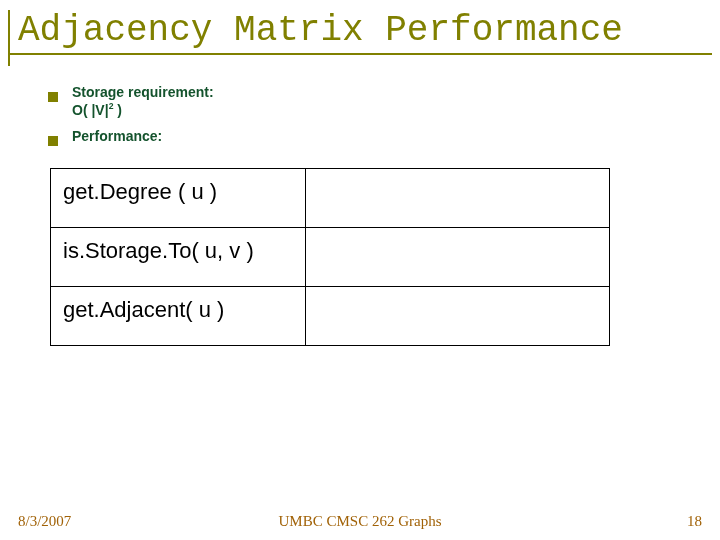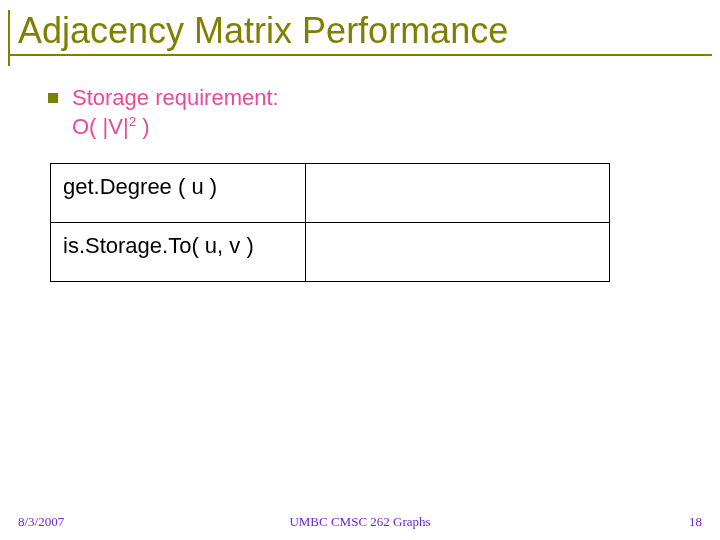--- a/index.html
+++ b/index.html
@@ -4,20 +4,21 @@
 <style>
   * { box-sizing: border-box; margin: 0; padding: 0; }
   html, body { width: 720px; height: 540px; font-family: Arial, Helvetica, sans-serif; background: #fff; }
   .slide {
     width: 720px; height: 540px;
     position: relative;
     background: #fff;
   }
   .title-area {
     padding: 10px 18px 2px 18px;
+    font-family: Liberation Mono, monospace;
   }
   .title-text {
     font-size: 36px;
     color: #808000;
     font-weight: 400;
   }
   .title-rule {
     margin: 0 8px 0 8px;
     border: none;
     border-top: 2px solid #808000;
@@ -30,24 +31,25 @@
     height: 56px;
     background: #808000;
   }
   .body {
     padding: 28px 40px 0 44px;
   }
   .bullets { list-style: none; }
   .bullets > li {
     position: relative;
     padding-left: 28px;
-    font-size: 22px;
+    font-size: 14px;
     line-height: 1.3;
-    color: #ec4899;
+    color: #14532d;
     margin-bottom: 8px;
+    font-weight: bold;
   }
   .bullets > li::before {
     content: "";
     position: absolute;
     left: 4px;
     top: 9px;
     width: 10px;
     height: 10px;
     background: #808000;
   }
@@ -72,51 +74,58 @@
     width: 305px;
   }
   .footer {
     position: absolute;
     left: 0; right: 0; bottom: 10px;
     display: flex;
     justify-content: space-between;
     align-items: baseline;
     padding: 0 18px;
     font-family: "Times New Roman", Times, serif;
-    font-size: 13px;
-    color: #6d28d9;
+    font-size: 15px;
+    color: #a16207;
   }
   .footer .center { position: absolute; left: 50%; transform: translateX(-50%); }
 </style>
 </head>
 <body>
 
 <div class="slide">
   <div class="left-rule"></div>
   <div class="title-area">
     <div class="title-text">Adjacency Matrix Performance</div>
   </div>
   <hr class="title-rule">
 
   <div class="body">
     <ul class="bullets">
       <li>
         <span>Storage requirement:</span><br>
         <span>O( |V|</span><sup>2</sup><span> )</span>
       </li>
+      <li>
+        <span>Performance:</span>
+      </li>
     </ul>
 
     <table class="perf-table">
       <tbody>
           <tr>
         <td class="op">get.Degree ( u )</td>
         <td class="blank"></td>
       </tr>
       <tr>
         <td class="op">is.Storage.To( u, v )</td>
+        <td class="blank"></td>
+      </tr>
+      <tr>
+        <td class="op">get.Adjacent( u )</td>
         <td class="blank"></td>
       </tr>
     </tbody>
       </table>
   </div>
 
   <div class="footer">
     <span>8/3/2007</span>
     <span class="center">UMBC CMSC 262 Graphs</span>
     <span>18</span>

